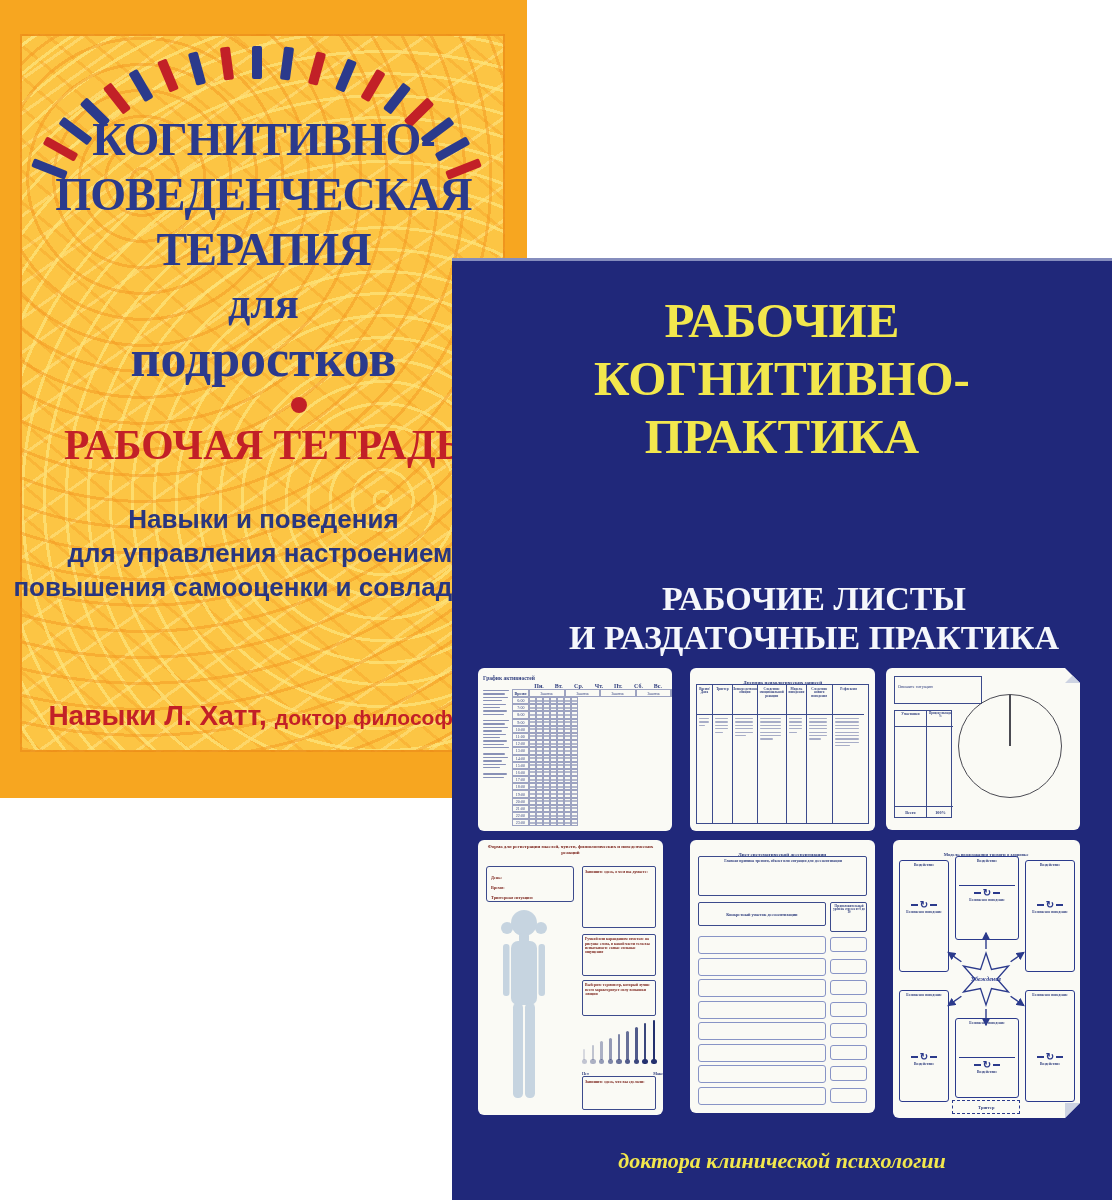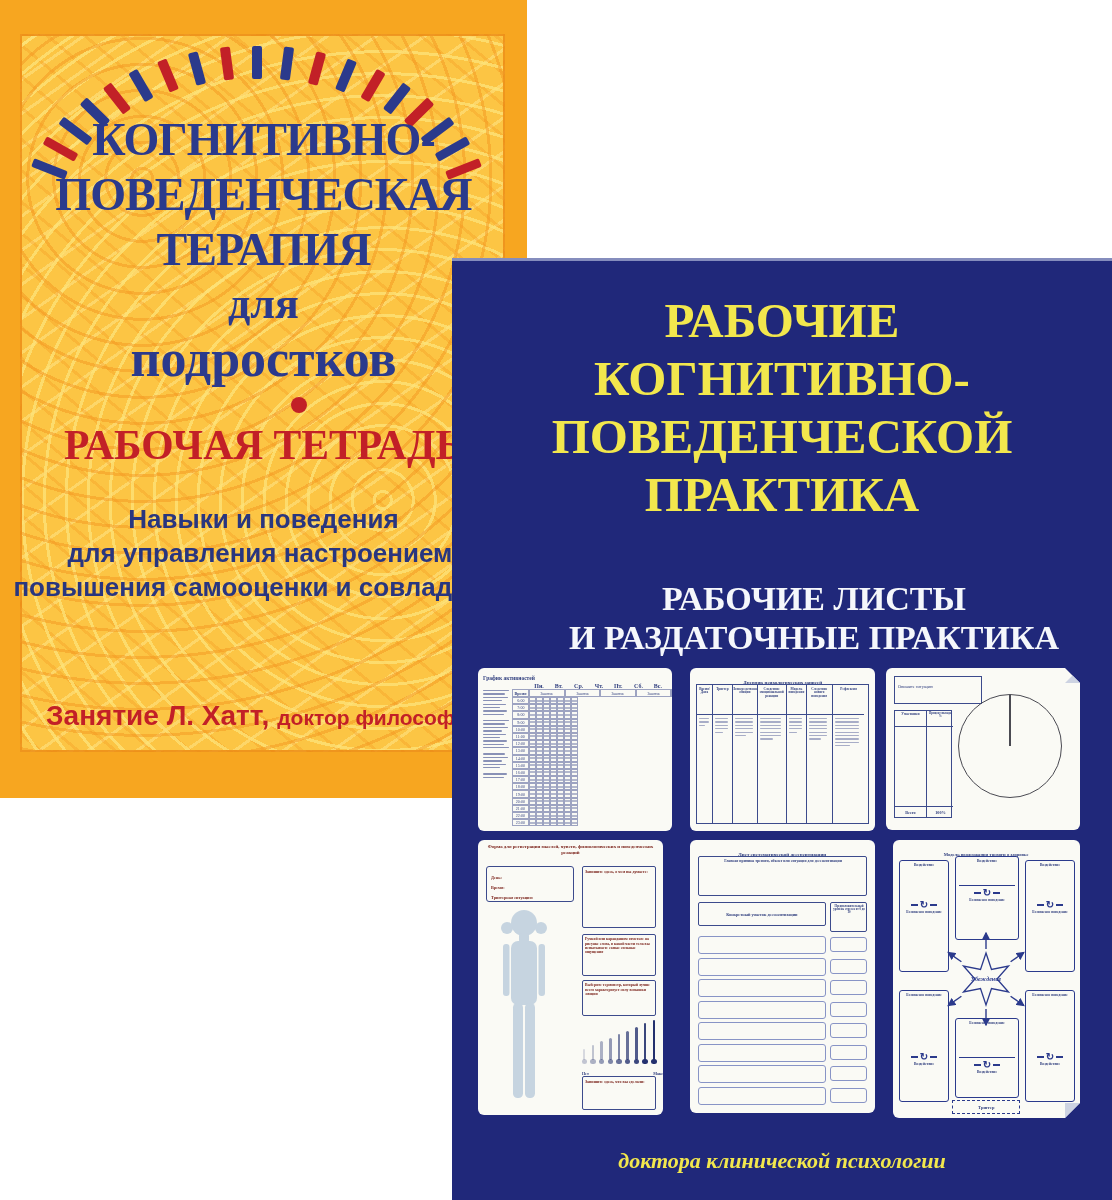--- a/index.html
+++ b/index.html
@@ -90,29 +90,28 @@
         <div class="t4">подростков</div>
       </div>
     <div class="lb-dot"></div>
     <div class="lb-series">РАБОЧАЯ ТЕТРАДЬ</div>
     <div class="lb-subtitle">
         <div class="t0">Навыки и поведения</div>
         <div class="t1">для управления настроением,</div>
         <div class="t2">повышения самооценки и совладания</div>
       </div>
     <div class="lb-author">
-      <span class="name">Занятие Л. Хатт,</span><span class="degree">доктор философии</span>
+      <span class="name">Навыки Л. Хатт,</span><span class="degree">доктор философии</span>
     </div>
   </section>
 
   <section class="book-right">
     <div class="rb-title">
         <div class="t0">РАБОЧИЕ</div>
         <div class="t1">КОГНИТИВНО-</div>
-        <div class="t2">ПОВЕДЕНЧЕСКОЙ</div>
         <div class="t3">ПРАКТИКА</div>
       </div>
     <div class="rb-sub">
         <div class="t0">РАБОЧИЕ ЛИСТЫ</div>
         <div class="t1">И РАЗДАТОЧНЫЕ ПРАКТИКА</div>
       </div>
 
     <div class="panel" id="p1">
         <div style="position: absolute; left: 5px; top: 2px; width: 120px; height: 10px; text-align: left;"><span class="mic" style="transform: scale(0.55); transform-origin: 0px 0px; font-weight: bold;">График активностей</span></div>
         <div style="position: absolute; left: 5px; top: 22px; width: 26px;">

